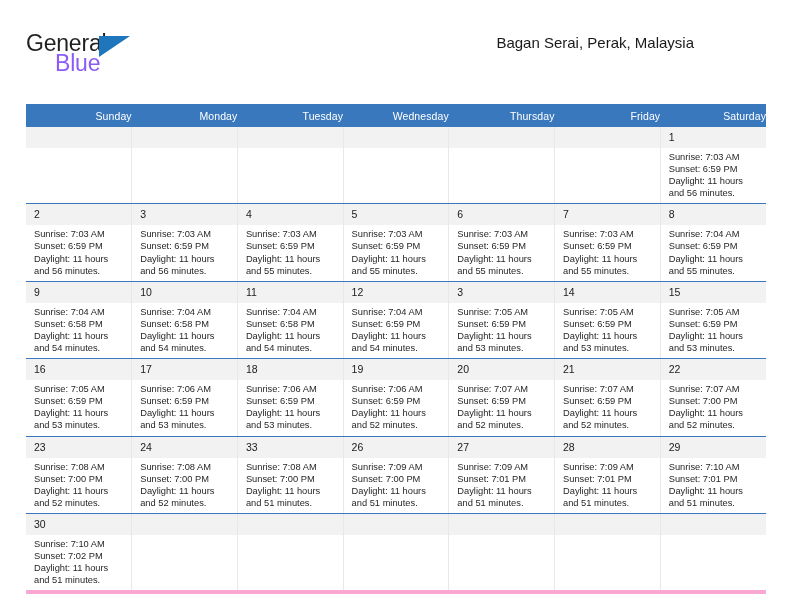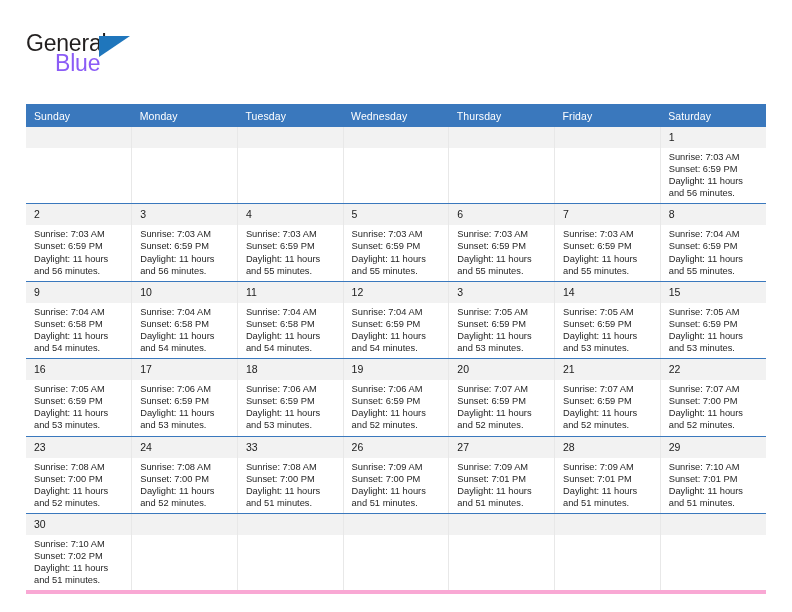--- a/index.html
+++ b/index.html
@@ -93,21 +93,21 @@
     top: 104px;
     width: 740px;
     border-collapse: collapse;
     table-layout: fixed;
   }
   .calendar th {
     background: #3a78bd;
     color: #ffffff;
     font-size: 10.5px;
     font-weight: normal;
-    text-align: left;
+    text-align: right;
     padding: 5px 0 5px 8px;
     height: 13px;
     border: none;
     letter-spacing: 0.1px;
   }
   .calendar td {
     vertical-align: top;
     padding: 0;
     border-right: 1px solid #e8e8e8;
     border-bottom: 1px solid #3a78bd;
@@ -148,20 +148,21 @@
 
   <div class="header">
 
     <div class="logo">
       <div class="logo-general">General</div>
       <div class="logo-tri"></div>
       <div class="logo-blue">Blue</div>
     </div>
 
     <div class="title-block">
+      <p class="cal-subtitle">Bagan Serai, Perak, Malaysia</p>
     </div>
 
   </div>
 
   <table class="calendar">
     <thead>
       <tr>
         <th>Sunday</th>
         <th>Monday</th>
         <th>Tuesday</th>

